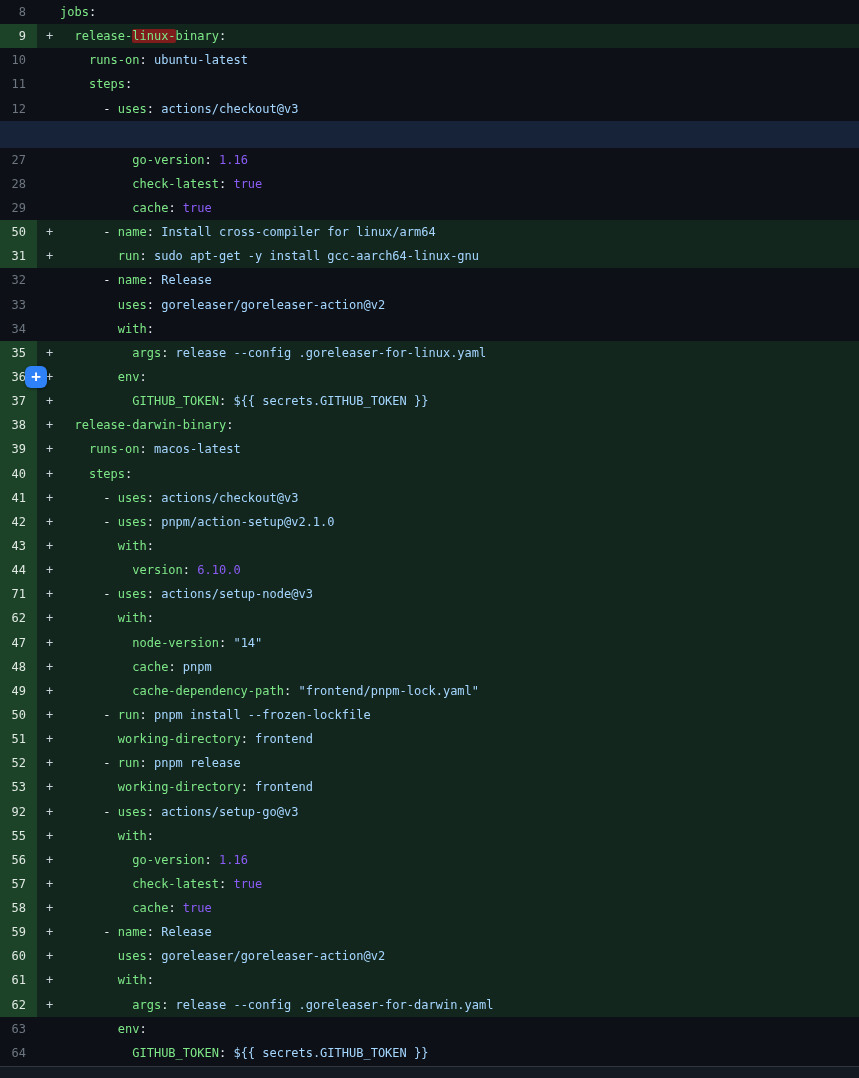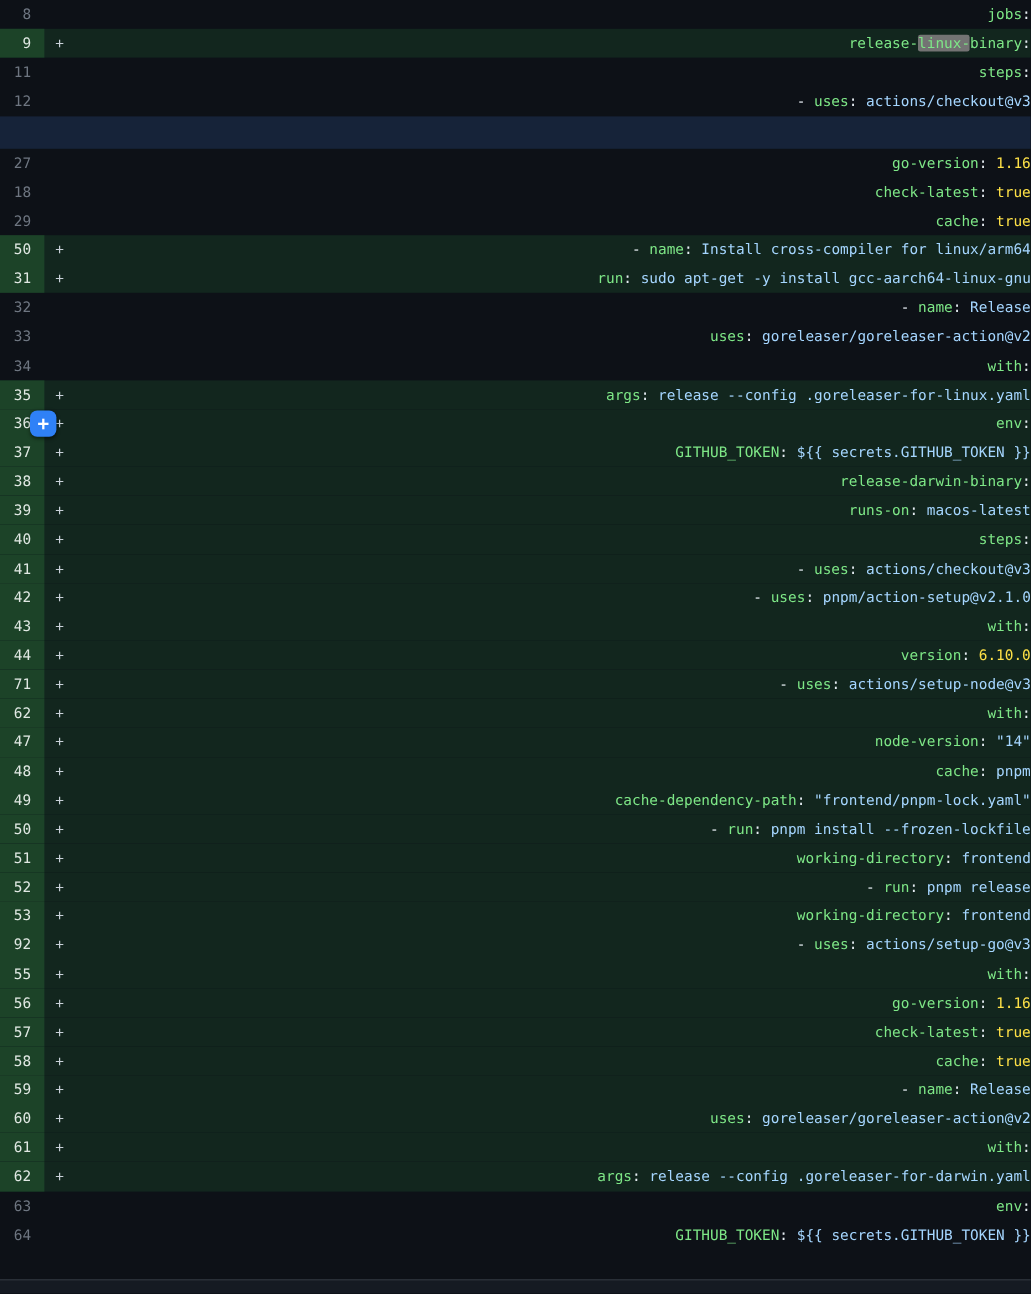--- a/index.html
+++ b/index.html
@@ -30,36 +30,35 @@
   .marker {
     flex: none;
     width: 23px;
     padding-left: 9px;
     color: #c9d1d9;
   }
   .code {
     flex: 1;
     white-space: pre;
     overflow: hidden;
-    text-align: right;
   }
   .row.added { background: #12261e; }
   .row.added .gutter { background: #1c4328; color: #e0e8e3; }
 
   .hunk-row {
     height: 27px;
     background: #162339;
     cursor: pointer;
   }
 
   .seg-p { color: #e6edf3; }
   .seg-k { color: #7ee787; }
   .seg-s { color: #a5d6ff; }
-  .seg-n { color: #fde047; }
-  .seg-h { color: #7ee787; background: #737373; border-radius: 2px; }
+  .seg-n { color: #8b5cf6; }
+  .seg-h { color: #7ee787; background: #7f1d1d; border-radius: 2px; }
 
   .add-comment-button {
     position: absolute;
     left: 25px;
     top: 1px;
     width: 22px;
     height: 22px;
     border-radius: 6px;
     background: #2f81f7;
     color: #ffffff;
@@ -89,37 +88,42 @@
     <div class="gutter">8</div>
     <div class="marker"></div>
     <div class="code"><span class="seg-k">jobs</span><span class="seg-p">:</span></div>
   </div>
       <div class="row added">
     <div class="gutter">9</div>
     <div class="marker">+</div>
     <div class="code"><span class="seg-p">  </span><span class="seg-k">release-</span><span class="seg-h">linux-</span><span class="seg-k">binary</span><span class="seg-p">:</span></div>
   </div>
       <div class="row context">
+    <div class="gutter">10</div>
+    <div class="marker"></div>
+    <div class="code"><span class="seg-p">    </span><span class="seg-k">runs-on</span><span class="seg-p">: </span><span class="seg-s">ubuntu-latest</span></div>
+  </div>
+      <div class="row context">
     <div class="gutter">11</div>
     <div class="marker"></div>
     <div class="code"><span class="seg-p">    </span><span class="seg-k">steps</span><span class="seg-p">:</span></div>
   </div>
       <div class="row context">
     <div class="gutter">12</div>
     <div class="marker"></div>
     <div class="code"><span class="seg-p">      - </span><span class="seg-k">uses</span><span class="seg-p">: </span><span class="seg-s">actions/checkout@v3</span></div>
   </div>
       <div class="hunk-row"></div>
       <div class="row context">
     <div class="gutter">27</div>
     <div class="marker"></div>
     <div class="code"><span class="seg-p">          </span><span class="seg-k">go-version</span><span class="seg-p">: </span><span class="seg-n">1.16</span></div>
   </div>
       <div class="row context">
-    <div class="gutter">18</div>
+    <div class="gutter">28</div>
     <div class="marker"></div>
     <div class="code"><span class="seg-p">          </span><span class="seg-k">check-latest</span><span class="seg-p">: </span><span class="seg-n">true</span></div>
   </div>
       <div class="row context">
     <div class="gutter">29</div>
     <div class="marker"></div>
     <div class="code"><span class="seg-p">          </span><span class="seg-k">cache</span><span class="seg-p">: </span><span class="seg-n">true</span></div>
   </div>
       <div class="row added">
     <div class="gutter">50</div>

